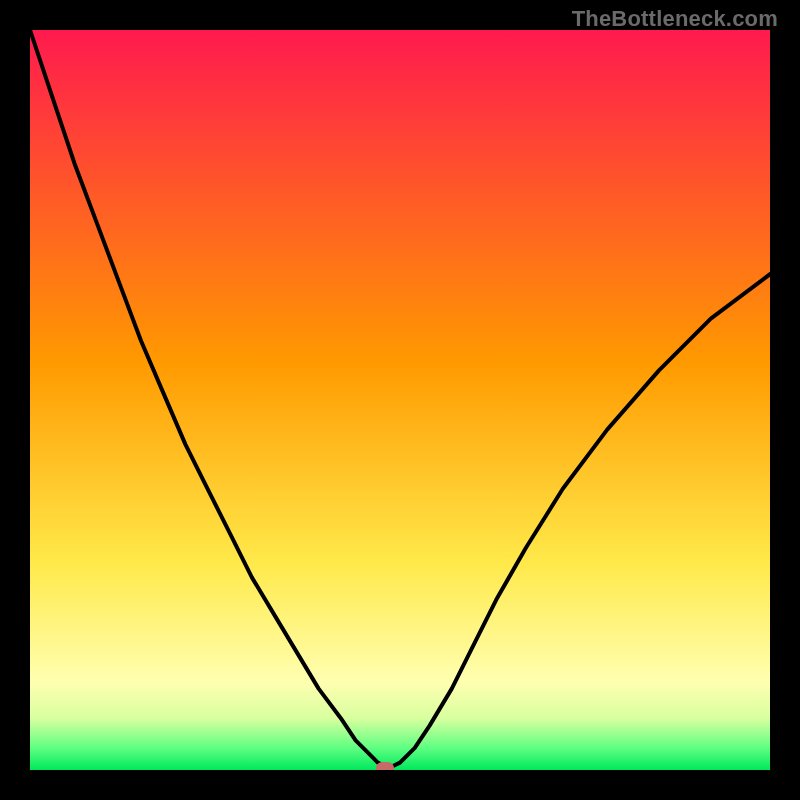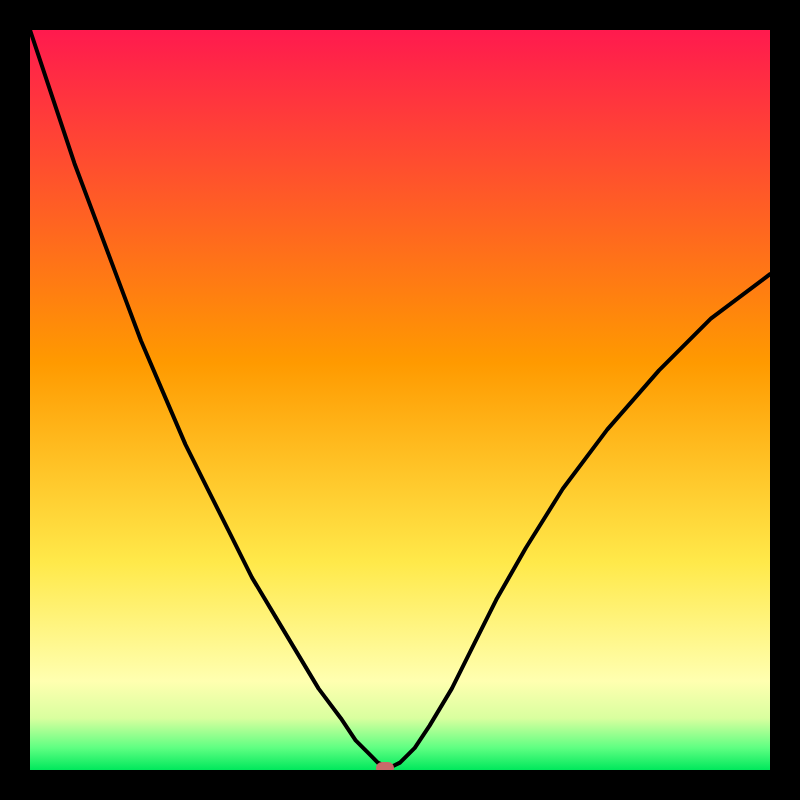--- a/index.html
+++ b/index.html
@@ -47,20 +47,21 @@
     width: 18px;
     height: 12px;
     border-radius: 6px;
     transform: translate(-50%, -50%);
   }
 </style>
 </head>
 <body>
 
 <div class="frame">
+  <div class="watermark">TheBottleneck.com</div>
   <div class="plot">
     <svg class="gradient-bg" viewBox="0 0 740 740" preserveAspectRatio="none">
       <defs>
         <linearGradient id="bg-grad" x1="0" y1="0" x2="0" y2="1">
             <stop offset="0%" stop-color="#ff1a4e"></stop>
             <stop offset="45%" stop-color="#ff9a00"></stop>
             <stop offset="72%" stop-color="#ffe94a"></stop>
             <stop offset="88%" stop-color="#ffffb0"></stop>
             <stop offset="93%" stop-color="#d9ff9f"></stop>
             <stop offset="97%" stop-color="#5fff82"></stop>

